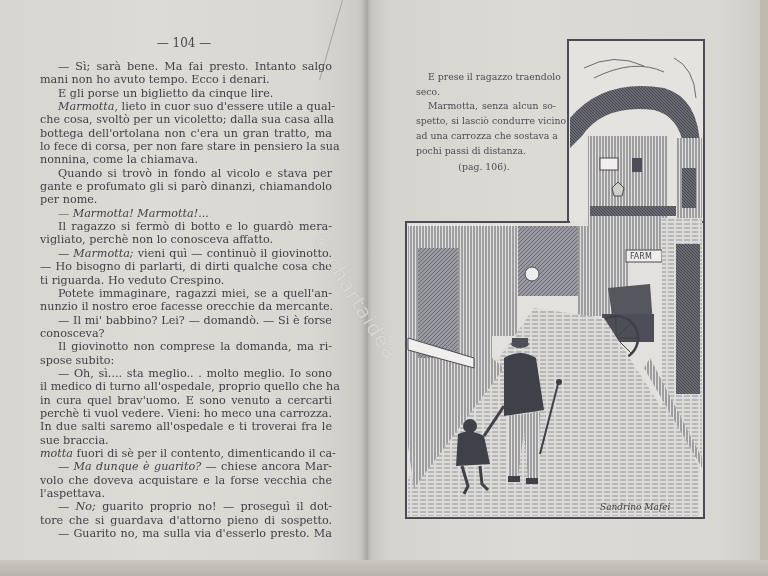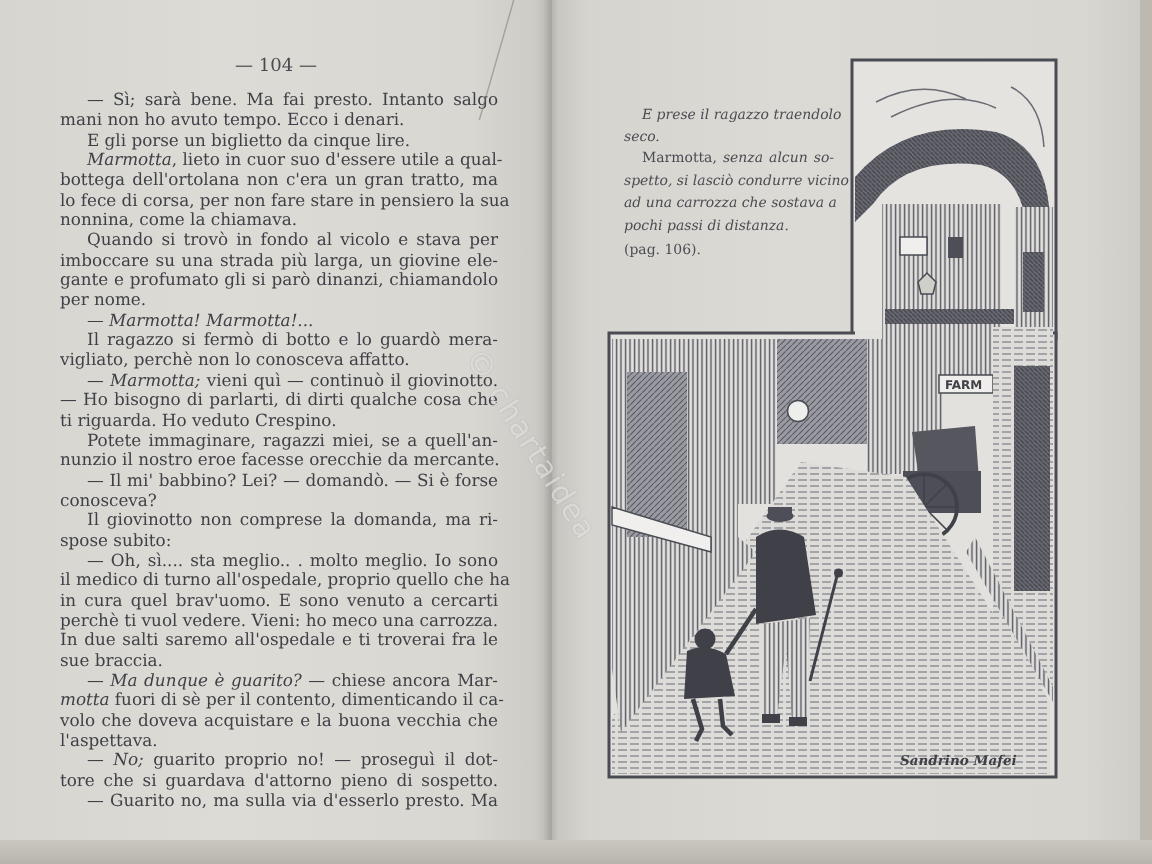--- a/index.html
+++ b/index.html
@@ -54,25 +54,25 @@
   .line.indent { padding-left: 18px; }
   .line i { font-style: italic; }
 
   .caption {
     position: absolute; left: 416px; top: 70px; width: 140px;
     color: #4b4b52; font-size: 9.3px; line-height: 14.7px;
   }
   .caption .cline { display: block; white-space: nowrap; text-align: justify; text-align-last: justify; }
   .caption .cline.last { text-align-last: left; }
   .caption .cline.indent { padding-left: 12px; }
-  .caption .it { font-style: italic; }
-  .caption .ref { display: block; text-align: left; padding-right: 4px; margin-top: 2px; }
+  .caption .it { }
+  .caption .ref { display: block; text-align: center; padding-right: 4px; margin-top: 2px; }
 
   .illustration {
-    position: absolute; left: 404px; top: 38px; width: 302px; height: 484px; font-weight: bold;
+    position: absolute; left: 404px; top: 38px; width: 302px; height: 484px;
   }
   .illustration svg { display: block; }
 
   .watermark {
     position: absolute; left: 326px; top: 228px;
     font-family: "DejaVu Sans", sans-serif; font-size: 20px;
     color: rgba(255,255,255,0.55);
     text-shadow: 0 0 1px rgba(120,120,120,0.45);
     transform: rotate(58deg); transform-origin: left top;
     letter-spacing: 1px; white-space: nowrap;
@@ -82,48 +82,48 @@
 <body>
 
 <div class="spread">
   <div class="page-left">
     <div class="page-number">— 104 —</div>
     <div class="text-block" id="leftText">
         <span class="line indent">— Sì; sarà bene. Ma fai presto. Intanto salgo</span>
         <span class="line last">mani non ho avuto tempo. Ecco i denari.</span>
         <span class="line indent last">E gli porse un biglietto da cinque lire.</span>
         <span class="line indent"><i>Marmotta</i>, lieto in cuor suo d'essere utile a qual-</span>
+        <span class="line">che cosa, svoltò per un vicoletto; dalla sua casa alla</span>
         <span class="line">bottega dell'ortolana non c'era un gran tratto, ma</span>
         <span class="line">lo fece di corsa, per non fare stare in pensiero la sua</span>
         <span class="line last">nonnina, come la chiamava.</span>
         <span class="line indent">Quando si trovò in fondo al vicolo e stava per</span>
-        <span class="line">imboccare su una strada più larga, un giovine ele-</span>
         <span class="line">gante e profumato gli si parò dinanzi, chiamandolo</span>
         <span class="line last">per nome.</span>
         <span class="line indent last"><i>— Marmotta! Marmotta!...</i></span>
         <span class="line indent">Il ragazzo si fermò di botto e lo guardò mera-</span>
         <span class="line last">vigliato, perchè non lo conosceva affatto.</span>
         <span class="line indent">— <i>Marmotta;</i> vieni quì — continuò il giovinotto.</span>
         <span class="line">— Ho bisogno di parlarti, di dirti qualche cosa che</span>
         <span class="line last">ti riguarda. Ho veduto Crespino.</span>
         <span class="line indent">Potete immaginare, ragazzi miei, se a quell'an-</span>
         <span class="line last">nunzio il nostro eroe facesse orecchie da mercante.</span>
         <span class="line indent">— Il mi' babbino? Lei? — domandò. — Si è forse</span>
         <span class="line last">conosceva?</span>
         <span class="line indent">Il giovinotto non comprese la domanda, ma ri-</span>
         <span class="line last">spose subito:</span>
         <span class="line indent">— Oh, sì.... sta meglio.. . molto meglio. Io sono</span>
         <span class="line">il medico di turno all'ospedale, proprio quello che ha</span>
         <span class="line">in cura quel brav'uomo. E sono venuto a cercarti</span>
         <span class="line">perchè ti vuol vedere. Vieni: ho meco una carrozza.</span>
         <span class="line">In due salti saremo all'ospedale e ti troverai fra le</span>
         <span class="line last">sue braccia.</span>
+        <span class="line"><i>motta</i> fuori di sè per il contento, dimenticando il ca-</span>
         <span class="line indent">— <i>Ma dunque è guarito?</i> — chiese ancora Mar-</span>
-        <span class="line"><i>motta</i> fuori di sè per il contento, dimenticando il ca-</span>
-        <span class="line">volo che doveva acquistare e la buona vecchia che</span>
+        <span class="line">volo che doveva acquistare e la forse vecchia che</span>
         <span class="line last">l'aspettava.</span>
         <span class="line indent">— <i>No;</i> guarito proprio no! — proseguì il dot-</span>
         <span class="line">tore che si guardava d'attorno pieno di sospetto.</span>
         <span class="line indent">— Guarito no, ma sulla via d'esserlo presto. Ma</span>
       </div>
   </div>
   <div class="page-right"></div>
   <div class="gutter-crease"></div>
   <div class="tear"></div>
   <div class="right-edge"></div>

